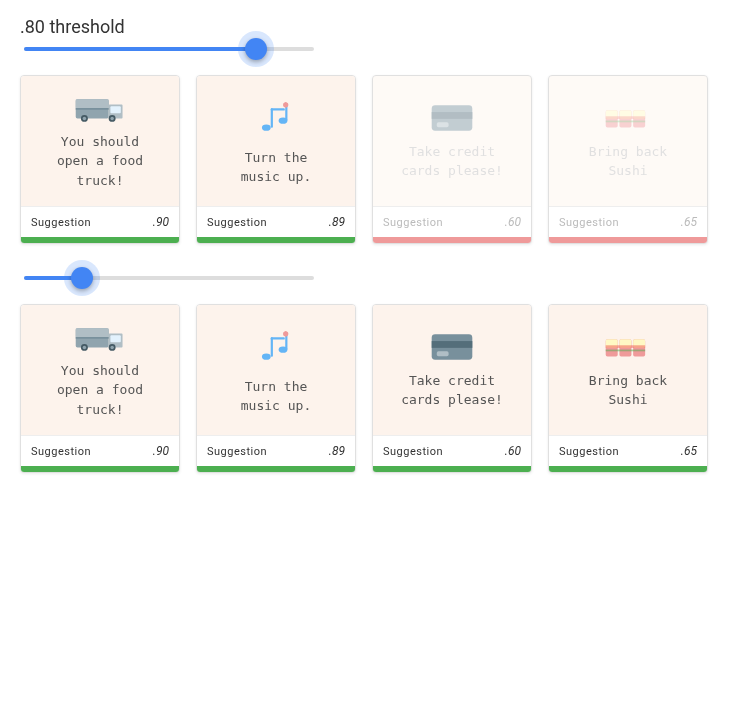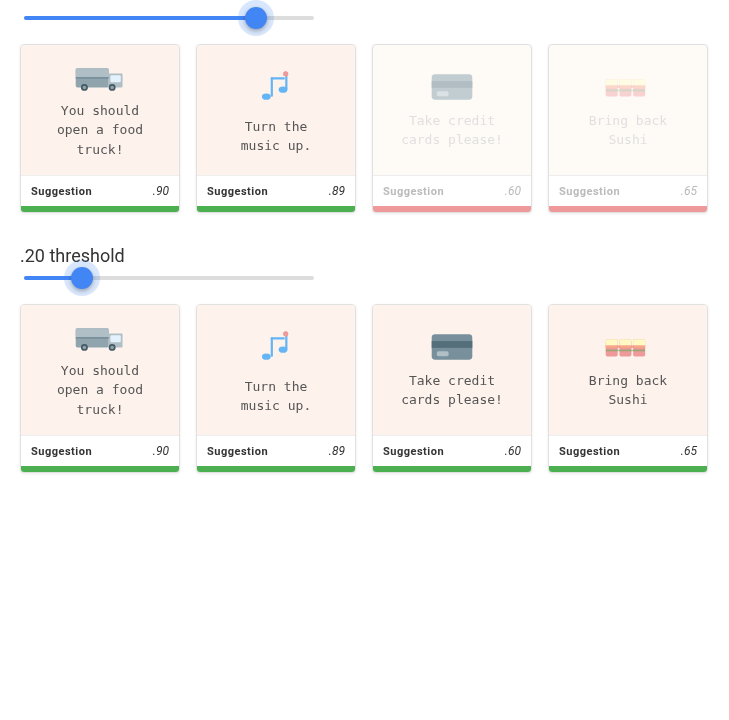--- a/index.html
+++ b/index.html
@@ -113,21 +113,21 @@
       padding: 8px 10px;
       border-top: 1px solid #eee;
       font-size: 12px;
     }
 
     .card-footer.faded {
       color: #bbb;
     }
 
     .card-footer .label {
-      font-weight: 700;
+      font-weight: 400;
       font-size: 11px;
       letter-spacing: 0.5px;
     }
 
     .card-footer .score {
       font-size: 12px;
       font-style: italic;
     }
 
     .card-bar {
@@ -160,20 +160,21 @@
 
     .section {
       margin-bottom: 20px;
     }
   </style>
 </head>
 <body>
 
 <div id="app">
     <div class="section">
+      <div class="threshold-label">.80 threshold</div>
       <div class="slider-container">
     <div class="slider-track">
       <div class="slider-fill" style="width:80%"></div>
       <div class="slider-thumb-halo" style="left:calc(80% - 18px)"></div>
       <div class="slider-thumb" style="left:calc(80% - 11px)"></div>
     </div>
   </div>
       <div class="cards-row">
         <div class="card">
           <div class="card-image-area">
@@ -246,21 +247,20 @@
           </div>
           <div class="card-footer faded">
       <span class="label">Suggestion</span>
       <span class="score">.65</span>
     </div>
           <div class="card-bar bar-red"></div>
         </div>
       </div>
     </div>
     <div class="section">
-      <div class="threshold-label">.20 threshold</div>
       <div class="slider-container">
     <div class="slider-track">
       <div class="slider-fill" style="width:20%"></div>
       <div class="slider-thumb-halo" style="left:calc(20% - 18px)"></div>
       <div class="slider-thumb" style="left:calc(20% - 11px)"></div>
     </div>
   </div>
       <div class="cards-row">
         <div class="card">
           <div class="card-image-area">

